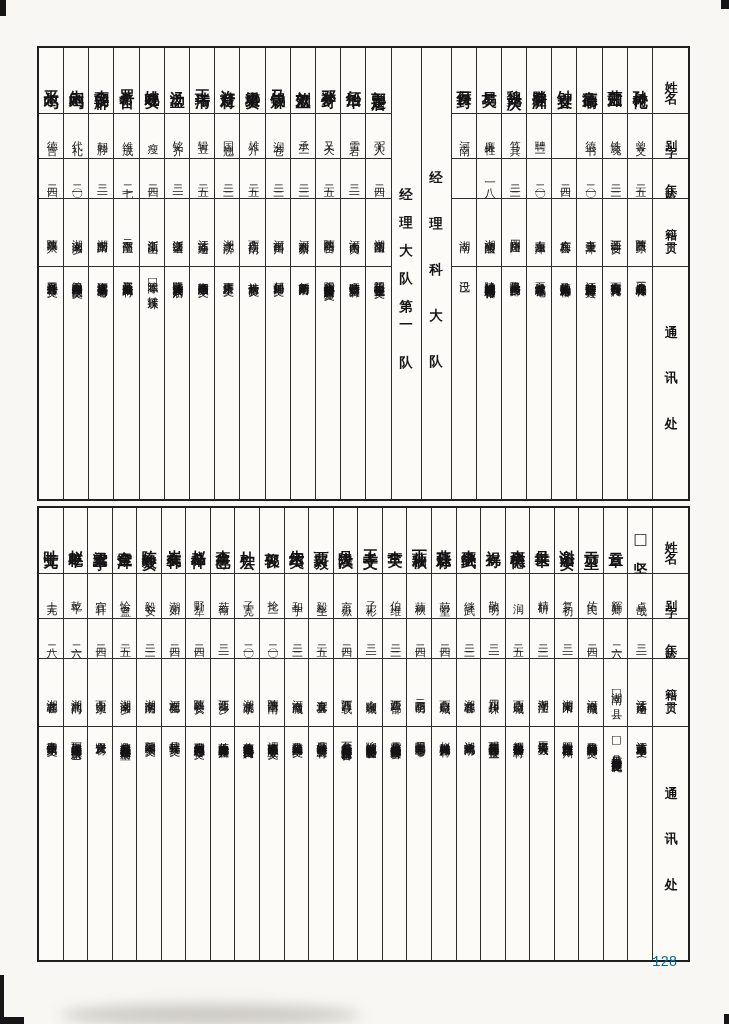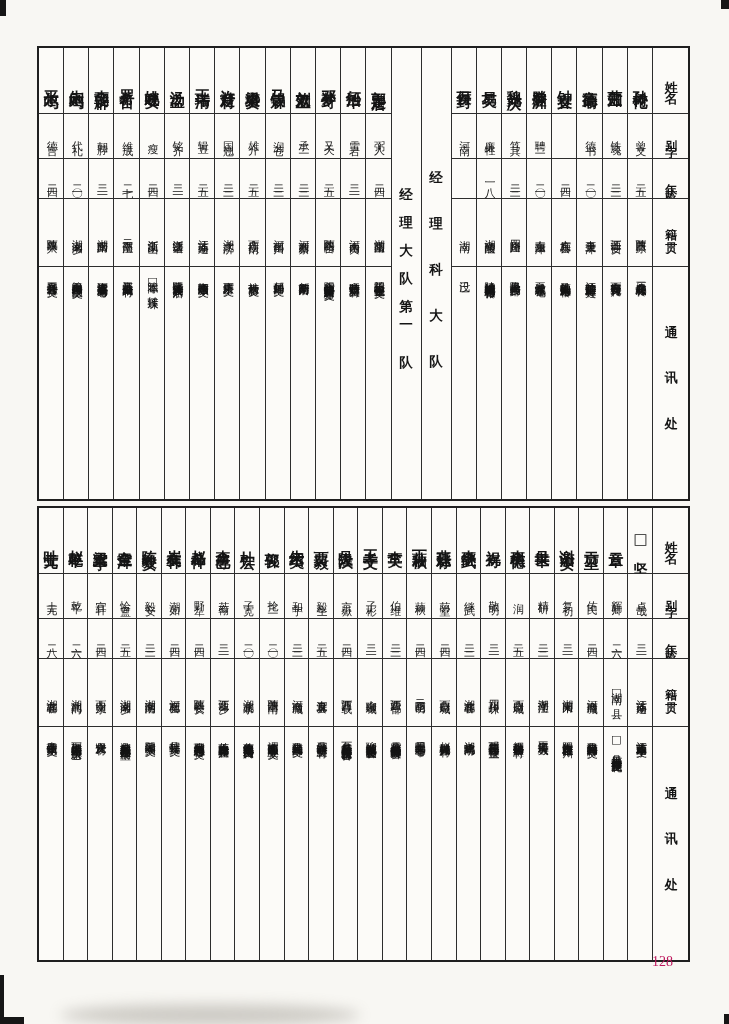--- a/index.html
+++ b/index.html
@@ -55,22 +55,22 @@
   .col.header .c-zi .vtext{font-size:12px;letter-spacing:6px;}
   .col.header .c-age .vtext{font-size:12px;letter-spacing:6px;}
   .col.header .c-origin .vtext{font-size:12px;letter-spacing:14px;}
   .col.header .c-contact{align-items:center;padding-top:0;}
   .col.header .c-contact .vtext{font-size:13px;letter-spacing:46px;}
   .section-title{font-size:13.5px;font-weight:700;}
   .section-title.ls5{letter-spacing:46px;}
   .section-title.ls7{letter-spacing:28px;}
   .pagenum{
     position:absolute;left:652px;top:954px;
-    font-family:Liberation Serif, serif;
-    font-size:14px;color:#be185d;
+    font-family:Liberation Mono, monospace;
+    font-size:14px;color:#0369a1;
   }
   
   .mark{position:absolute;background:#161616;}
   .mark-tl{left:0;top:0;width:6px;height:16px;}
   .mark-tr{left:721px;top:0;width:8px;height:9px;}
   .mark-bl-v{left:0;top:975px;width:4px;height:49px;}
   .mark-bl-h{left:0;top:1017px;width:24px;height:7px;}
   .mark-br{left:724px;top:1014px;width:5px;height:10px;}
   .smudge{
     position:absolute;left:60px;top:1004px;width:300px;height:22px;

